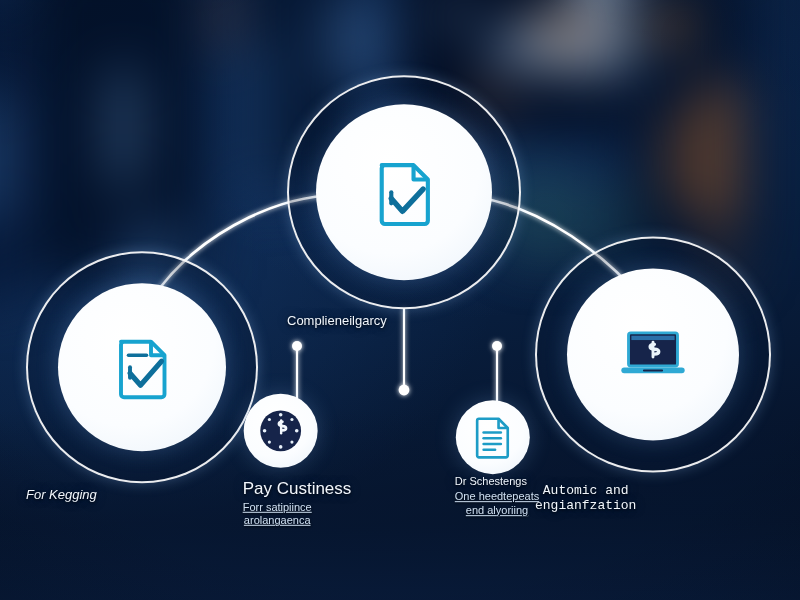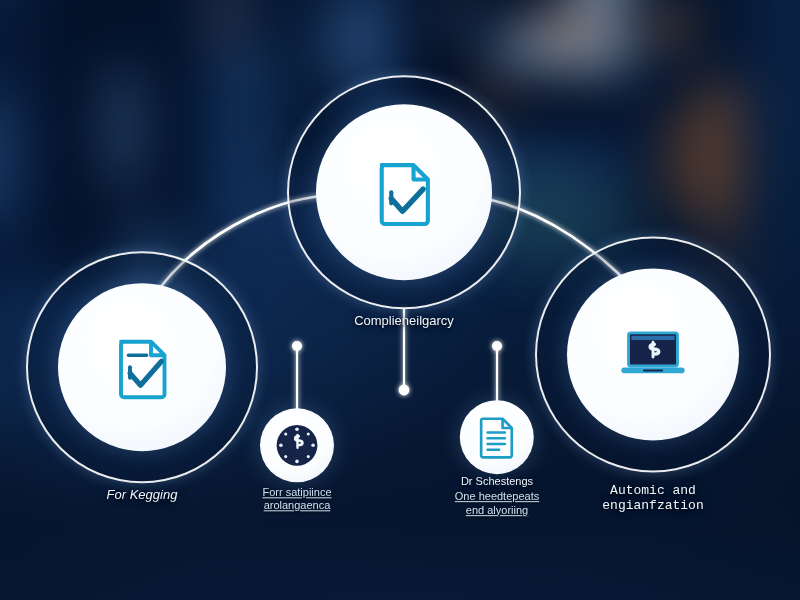--- a/index.html
+++ b/index.html
@@ -53,21 +53,21 @@
     inset: 0;
     overflow: visible;
   }
 
   
   .node {
     position: absolute;
     transform: translate(-50%, -50%);
     display: flex;
     flex-direction: column;
-    align-items: center;
+    align-items: flex-start;
   }
   .ring-wrap {
     position: relative;
     display: flex;
     align-items: center;
     justify-content: center;
   }
   .ring {
     position: absolute;
     border-radius: 50%;
@@ -294,20 +294,21 @@
             <circle cx="20" cy="33.4" r="1.5"></circle>
             <circle cx="10.6" cy="29.4" r="1.3"></circle>
             <circle cx="6.6" cy="20" r="1.5"></circle>
             <circle cx="10.6" cy="10.6" r="1.3"></circle>
           </g>
           <path d="M21.5 12.5 c-4 0 -4 3.4 0 3.6 c4 0.2 4 3.6 0 3.6" fill="none" stroke="#f3f8fd" stroke-width="2.2" stroke-linecap="round"></path>
           <path d="M20.4 11.4 v10.6" stroke="#f3f8fd" stroke-width="2" stroke-linecap="round"></path>
         </svg>
       </div>
     </div>
+    <div class="node-label" style="font-size:17px; margin-top:10px;">Pay Custiness</div>
     <div class="node-sub" style="font-size:11px; margin-top:3px;">Forr satipiince
 arolangaenca</div>
   </div>
 
   <div class="node" style="left:497px; top:458px;">
     <div class="ring-wrap" style="width:76px; height:76px;">
       <div class="disc" style="width:74px; height:74px;">
         <svg width="42" height="46" viewBox="0 0 36 40">
           <path d="M6 4 h17 l8 8 v24 a1.6 1.6 0 0 1 -1.6 1.6 H6 a1.6 1.6 0 0 1 -1.6 -1.6 V5.6 A1.6 1.6 0 0 1 6 4 z" fill="none" stroke="#1d9cc6" stroke-width="2.3" stroke-linejoin="round"></path>
           <path d="M23 4 v8 h8" fill="none" stroke="#1d9cc6" stroke-width="2.3" stroke-linejoin="round"></path>

